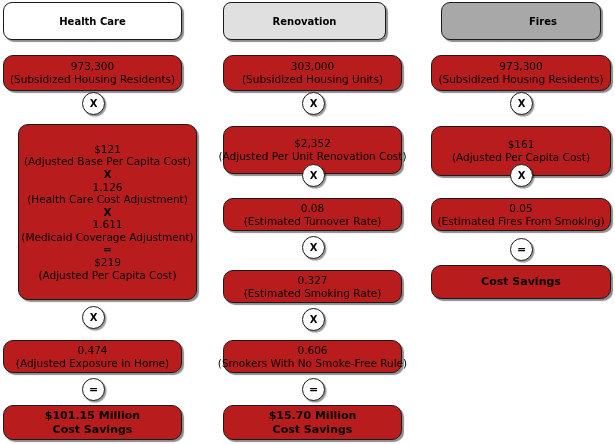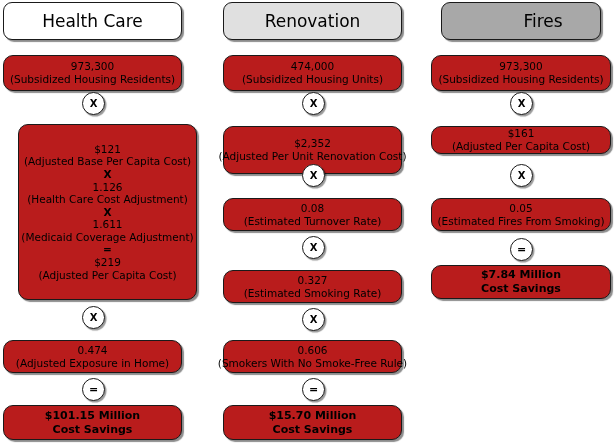--- a/index.html
+++ b/index.html
@@ -41,22 +41,22 @@
     line-height: 13px;
     padding: 2px 4px;
   }
 
   .node .line {
     display: block;
     white-space: nowrap;
   }
 
   .header-node {
-    font-weight: normal;
-    font-size: 17px;
+    font-weight: bold;
+    font-size: 10px;
     border-radius: 9px;
   }
   .header-node.fill-white  { background: #ffffff; }
   .header-node.fill-light  { background: #e0e0e0; }
   .header-node.fill-dark   { background: #a8a8a8; }
 
   .total-node {
     font-weight: bold;
     font-size: 11px;
     line-height: 14px;
@@ -136,26 +136,26 @@
 
   <div class="op-circle eq" style="left:82px; top:378px;">
     <span>=</span>
   </div>
 
   <div class="node total-node" style="left:3px; top:405px; width:179px; height:35px;">
     <span class="line">$101.15 Million</span>
     <span class="line">Cost Savings</span>
   </div>
 
-  <div class="node header-node fill-light" style="left:223px; top:2px; width:179px; height:38px;">
+  <div class="node header-node fill-light" style="left:223px; top:2px; width:163px; height:38px;border-radius:8px;">
     <span class="line">Renovation</span>
   </div>
 
   <div class="node" style="left:223px; top:55px; width:179px; height:36px;">
-    <span class="line">474,000</span>
+    <span class="line">303,000</span>
     <span class="line">(Subsidized Housing Units)</span>
   </div>
 
   <div class="op-circle" style="left:302px; top:92px;">
     <span>X</span>
   </div>
 
   <div class="node" style="left:223px; top:126px; width:179px; height:48px;">
     <span class="line">$2,352</span>
     <span class="line">(Adjusted Per Unit Renovation Cost)</span>
@@ -203,36 +203,35 @@
 
   <div class="node" style="left:431px; top:55px; width:180px; height:36px;">
     <span class="line">973,300</span>
     <span class="line">(Subsidized Housing Residents)</span>
   </div>
 
   <div class="op-circle" style="left:510px; top:92px;">
     <span>X</span>
   </div>
 
-  <div class="node" style="left:431px; top:126px; width:180px; height:28px;">
+  <div class="node" style="left:431px; top:126px; width:180px; height:50px;">
     <span class="line">$161</span>
     <span class="line">(Adjusted Per Capita Cost)</span>
   </div>
 
   <div class="op-circle" style="left:510px; top:164px;">
     <span>X</span>
   </div>
 
   <div class="node" style="left:431px; top:198px; width:180px; height:33px;">
     <span class="line">0.05</span>
     <span class="line">(Estimated Fires From Smoking)</span>
   </div>
 
   <div class="op-circle eq" style="left:510px; top:238px;">
     <span>=</span>
   </div>
 
   <div class="node total-node" style="left:431px; top:265px; width:180px; height:34px;">
-    <span class="line">$7.84 Million</span>
     <span class="line">Cost Savings</span>
   </div>
 
 </div>
 
 </body></html>

